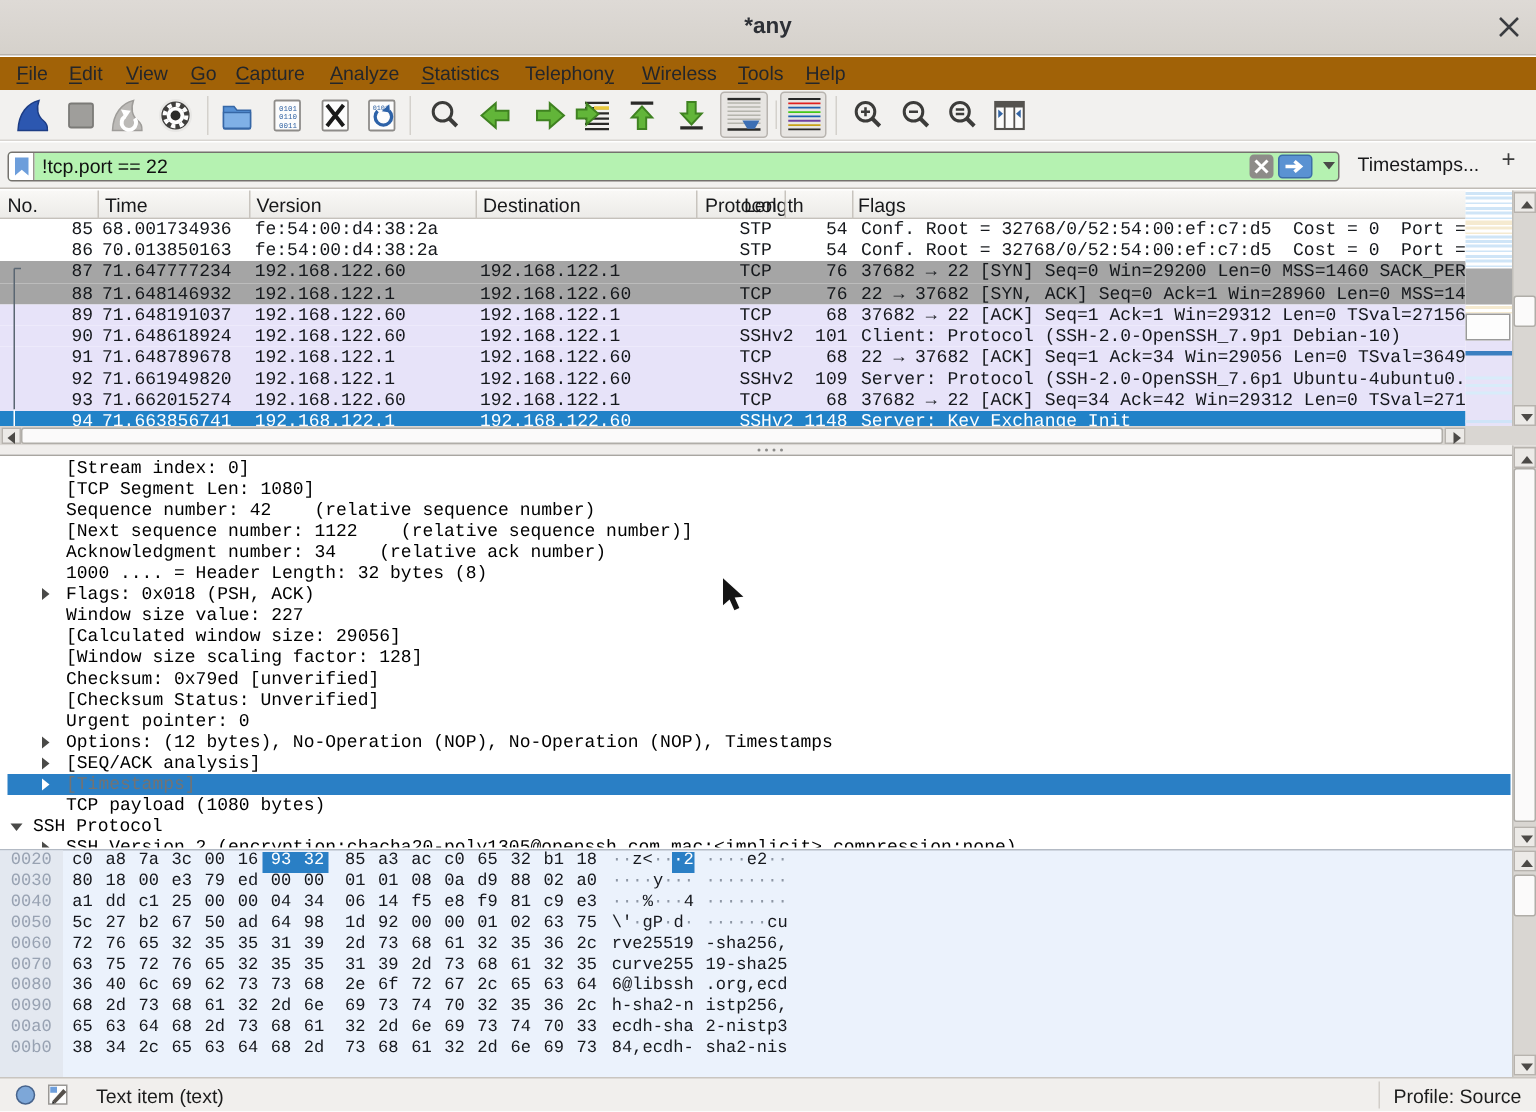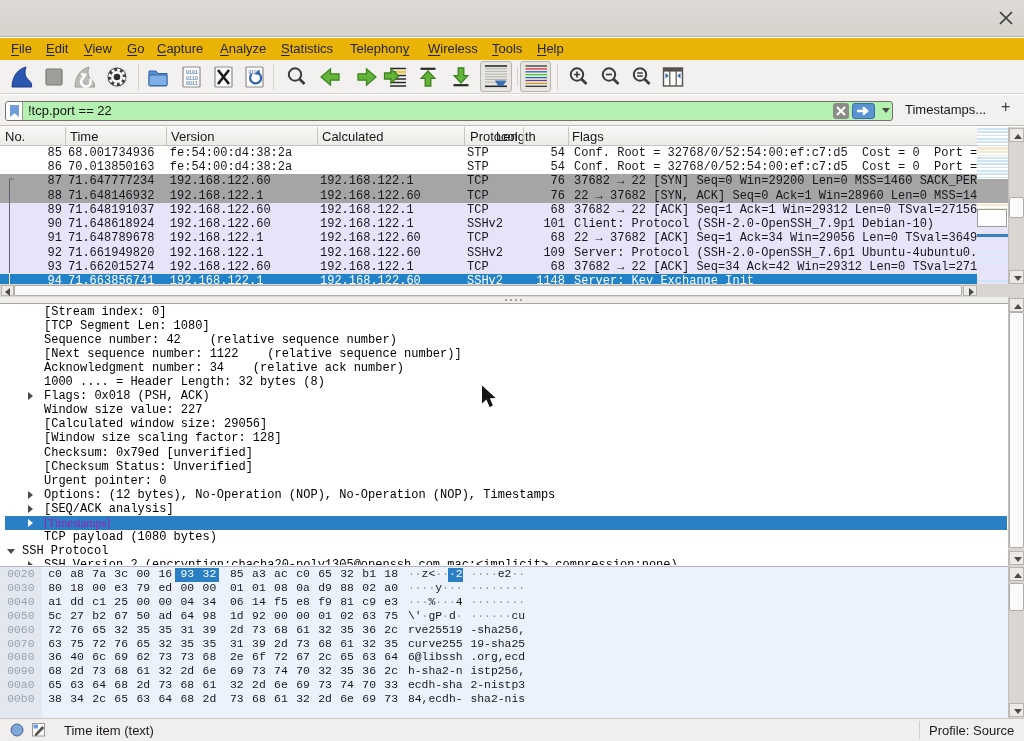--- a/index.html
+++ b/index.html
@@ -5,21 +5,21 @@
 * { margin:0; padding:0; box-sizing:border-box; }
 html,body { width:1024px; height:741px; overflow:hidden; }
 body { position:relative; font-family:"Liberation Sans", sans-serif; background:#ffffff; }
 .abs { position:absolute; }
 .mono { font-family:"Liberation Mono", monospace; font-size:12px; white-space:pre; }
 
 #titlebar { left:0; top:0; width:1024px; height:37px; background:linear-gradient(#dedad6,#d5d1cb); border-bottom:1px solid #b7b3ad; }
 #title { width:100%; text-align:center; top:9px; font-size:15px; font-weight:bold; color:#2d3036; }
 #closex { right:10px; top:10px; width:16px; height:16px; }
 
-#menubar { left:0; top:38px; width:1024px; height:22px; background:#eab308; }
+#menubar { left:0; top:38px; width:1024px; height:22px; background:#a16207; }
 .menuitem { position:absolute; top:3px; font-size:13px; color:#24262a; }
 .menuitem u { text-decoration:underline; text-underline-offset:2px; }
 
 #toolbar { left:0; top:60px; width:1024px; height:34px; background:#f2f1ef; border-bottom:1px solid #d8d5d1; }
 .tbi { position:absolute; top:5px; }
 .tsep { position:absolute; top:4px; width:1px; height:26px; background:#d4d1cc; }
 .togglebox { position:absolute; top:1px; width:33px; height:31px; background:#e7e5e2; border:1px solid #b8b4af; border-radius:3px; }
 
 #filterbar { left:0; top:95px; width:1024px; height:31px; background:#f2f1ef; border-bottom:1px solid #c0bcb6; }
 #ffield { position:absolute; left:5px; top:6px; width:888px; height:20px; border:1px solid #75726e; border-radius:3px; background:#b5f2b1; overflow:hidden; }
@@ -35,37 +35,37 @@
 .hcol { position:absolute; top:2px; font-size:13px; color:#17181a; }
 .hsep { position:absolute; top:0; width:1px; height:19px; background:#c8c4be; }
 
 #plist { left:0; top:146px; width:978px; height:138px; overflow:hidden; background:#fff; }
 .prow { position:absolute; left:0; width:978px; height:14.22px; }
 .prow span { position:absolute; top:0; line-height:14.2px; }
 .c-no { left:0; width:62px; text-align:right; }
 .c-time { left:68px; }
 .c-src { left:169.8px; }
 .c-dst { left:320px; }
-.c-pro { left:467px; }
+.c-pro { left:493px; }
 .c-len { left:480px; width:85px; text-align:right; }
 .c-inf { left:574px; }
 
 #minimap { left:977px; top:127px; width:31px; height:157px; background:#fff; }
 #vscroll1 { left:1008px; top:127px; width:16px; height:157px; background:#d9d6d2; border-left:1px solid #c2bfba; }
 .sbtn { position:absolute; left:0; width:15px; background:#eceae7; border:1px solid #b7b3ae; }
 .sthumb { position:absolute; left:0; width:15px; background:#fbfafa; border:1px solid #b0ada8; border-radius:2px; }
 .arr { position:absolute; width:0; height:0; }
 
 #hscroll { left:0; top:284px; width:1024px; height:13px; background:#d9d6d2; }
 
 #splitter { left:0; top:297px; width:1024px; height:6px; background:#f0eeec; }
 
 #detail { left:0; top:303px; width:1008px; height:262px; background:#fff; border-top:1px solid #a9a6a1; overflow:hidden; }
 .drow { position:absolute; left:0; width:1008px; height:14.1px; line-height:14.1px; color:#000; }
-.drow.sel { background:transparent; color:#a21caf;font-family:Liberation Serif, serif; }
+.drow.sel { background:transparent; color:#737373; }
 .dtxt { position:absolute; }
 .hb { position:absolute; }
 .tri { position:absolute; width:0; height:0; }
 
 #hexpane { left:0; top:566px; width:1008px; height:152px; background:#ebf2fc; border-top:1px solid #b3bac4; }
 #hexoffcol { position:absolute; left:0; top:0; width:42px; height:152px; background:#e3e8f0; }
 .hrow { position:absolute; left:0; width:1008px; height:13.85px; line-height:13.85px; color:#16181d; font-size:11.4px; }
 .hoff { position:absolute; left:7.2px; color:#98a2b2; }
 .dot { color:#8d96a4; }
 #vscroll2 { left:1008px; top:297px; width:16px; height:269px; background:#d9d6d2; border-left:1px solid #c2bfba; }
@@ -73,20 +73,21 @@
 
 #statusbar { left:0; top:718px; width:1024px; height:23px; background:#f1efed; border-top:1px solid #c9c5c0; }
 #stext { position:absolute; left:64px; top:4px; font-size:13px; color:#1b1b1b; }
 #sright { position:absolute; left:551px; top:4px; font-size:13px; color:#1b1b1b; }
 #sprofile { position:absolute; left:929px; top:4px; font-size:13px; color:#1b1b1b; }
 #ssep { position:absolute; left:919px; top:2px; width:1px; height:18px; background:#d2cec9; }
 </style>
 </head>
 <body>
 <div class="abs" id="titlebar">
+  <div class="abs" id="title">*any</div>
   <svg class="abs" id="closex" viewBox="0 0 16 16">
       <path d="M2,2 L14,14 M14,2 L2,14" stroke="#3a3c40" stroke-width="1.7"></path>
     </svg>
 </div>
 <div class="abs" id="menubar">
   <span class="menuitem" style="left:11px"><u>F</u>ile</span>
   <span class="menuitem" style="left:46px"><u>E</u>dit</span>
   <span class="menuitem" style="left:84px"><u>V</u>iew</span>
   <span class="menuitem" style="left:127px"><u>G</u>o</span>
   <span class="menuitem" style="left:157px"><u>C</u>apture</span>
@@ -235,21 +236,21 @@
         </svg></div>
     <div id="fcaret"></div>
   </div>
   <span id="fexpr">Timestamps...</span>
   <span id="fplus">+</span>
 </div>
 <div class="abs" id="plheader">
   <span class="hcol" style="left:5px">No.</span>
   <span class="hcol" style="left:70px">Time</span>
   <span class="hcol" style="left:171px">Version</span>
-  <span class="hcol" style="left:322px">Calculated</span>
+  <span class="hcol" style="left:322px">Destination</span>
   <span class="hcol" style="left:470px">Protocol</span>
   <span class="hcol" style="left:496px">Length</span>
   <span class="hcol" style="left:572px">Flags</span>
   <div class="hsep" style="left:65px"></div>
   <div class="hsep" style="left:166px"></div>
   <div class="hsep" style="left:317px"></div>
   <div class="hsep" style="left:464px"></div>
   <div class="hsep" style="left:523px"></div>
   <div class="hsep" style="left:568px"></div>
 </div>
@@ -330,19 +331,19 @@
 <div class="abs" id="statusbar">
   <svg class="abs" style="left:10px; top:4px" width="14" height="14">
       <circle cx="7" cy="7" r="6" fill="#7da7d8" stroke="#46638c" stroke-width="1"></circle>
     </svg>
   <svg class="abs" style="left:32px; top:3px" width="14" height="15">
     <rect x="0.5" y="1.5" width="12" height="12.5" fill="#fdfdfd" stroke="#9a9895" stroke-width="1"></rect>
     <rect x="1.5" y="2.5" width="4.5" height="4" fill="#6d9edb"></rect>
     <path d="M3,12 L10.2,4 L12.3,6 L5,13.5 Z" fill="#55504b"></path>
     <path d="M3,12 L5,13.5 L2.8,13.8 Z" fill="#222"></path>
   </svg>
-  <span id="stext">Time item (text)</span>
+  <span id="stext">Text item (text)</span>
   <div id="ssep"></div>
   <span id="sprofile">Profile: Source</span>
 </div>
 <svg class="abs" id="cursor" style="left:479.5px; top:383.5px" width="22" height="26" viewBox="0 0 22 26">
   <path d="M2,1.5 L2,19.5 L6.4,15.6 L9.6,22.9 L12.9,21.4 L9.8,14.3 L15.6,13.9 Z" fill="#141414" stroke="#fdfdfd" stroke-width="1.6" paint-order="stroke" stroke-linejoin="round"></path>
 </svg>
 
 </body></html>

